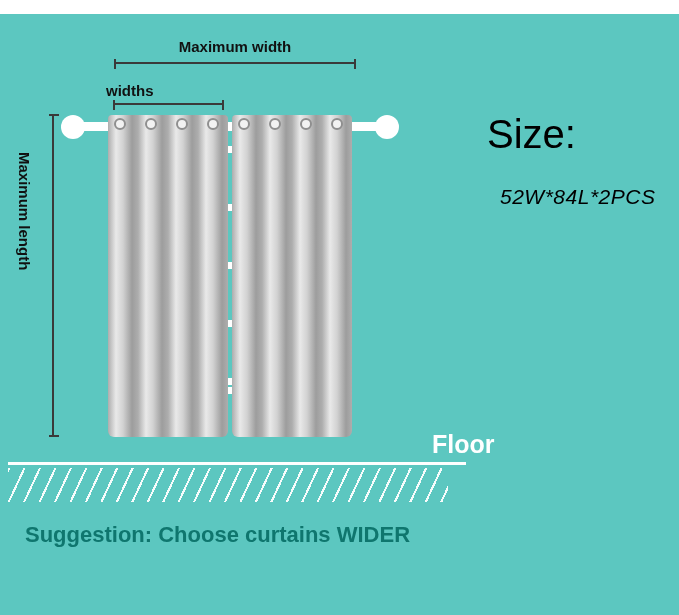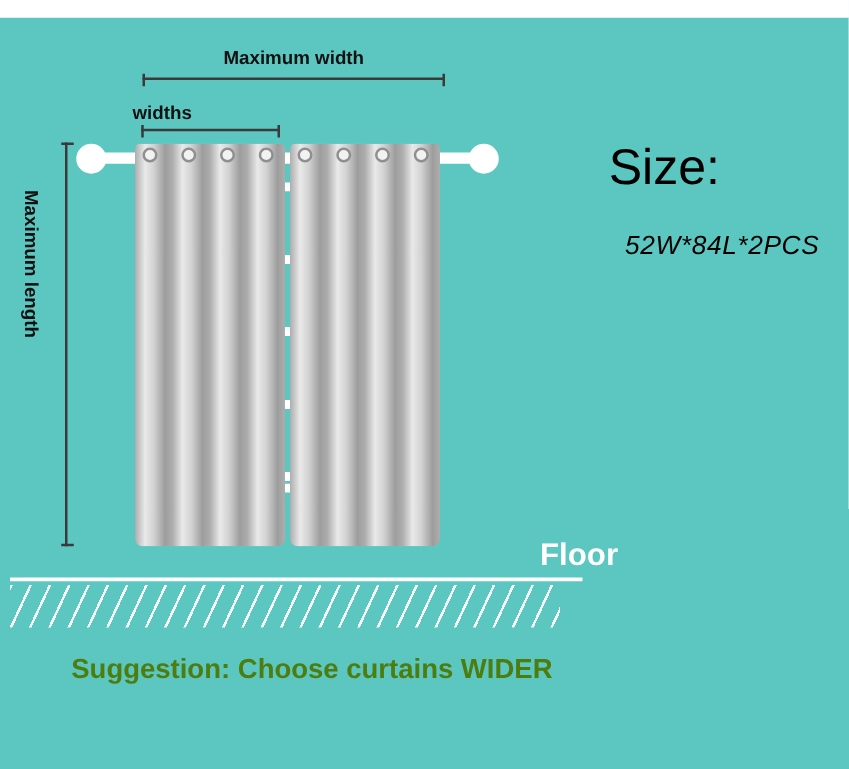--- a/index.html
+++ b/index.html
@@ -66,21 +66,21 @@
   .floor-label{position:absolute;left:398px;top:430px;width:68px;text-align:left;
     color:#ffffff;font-size:25px;font-weight:700;margin-left:34px;}
   .floor-line{position:absolute;left:8px;top:462px;width:458px;height:3px;background:#ffffff;}
   .hatch{
     position:absolute;left:8px;top:468px;width:440px;height:34px;
     background-image:repeating-linear-gradient(115deg,
       rgba(255,255,255,0.95) 0 2px,rgba(255,255,255,0) 2px 14px);
   }
 
   
-  .suggestion{position:absolute;left:25px;color:#4d7c0f;font-size:22px;font-weight:700;white-space:nowrap;margin-left:32px;}
+  .suggestion{position:absolute;left:25px;color:#0f766e;font-size:22px;font-weight:700;white-space:nowrap;}
   .suggestion.l1{top:522px;}
   .suggestion.l2{top:554px;}
 
   
   .size-title{position:absolute;left:487px;top:112px;color:#000000;font-size:40px;font-weight:500;}
   .size-item{position:absolute;left:500px;color:#000000;font-size:21px;font-weight:500;letter-spacing:0.5px;white-space:nowrap;}
   .size-item.i0{top:185px;font-style:italic;}
   .size-item.i1{top:233px;}
   .size-item.i2{top:283px;}
 </style>

